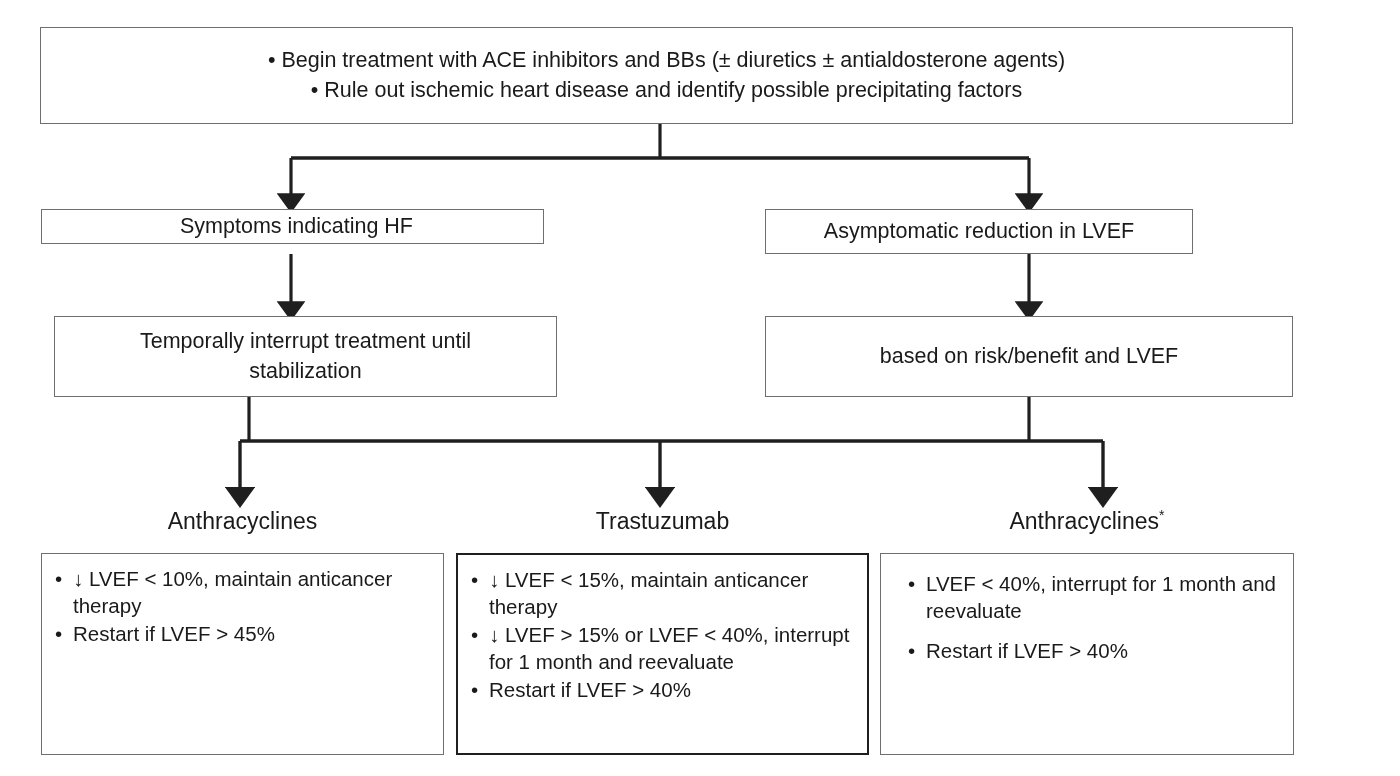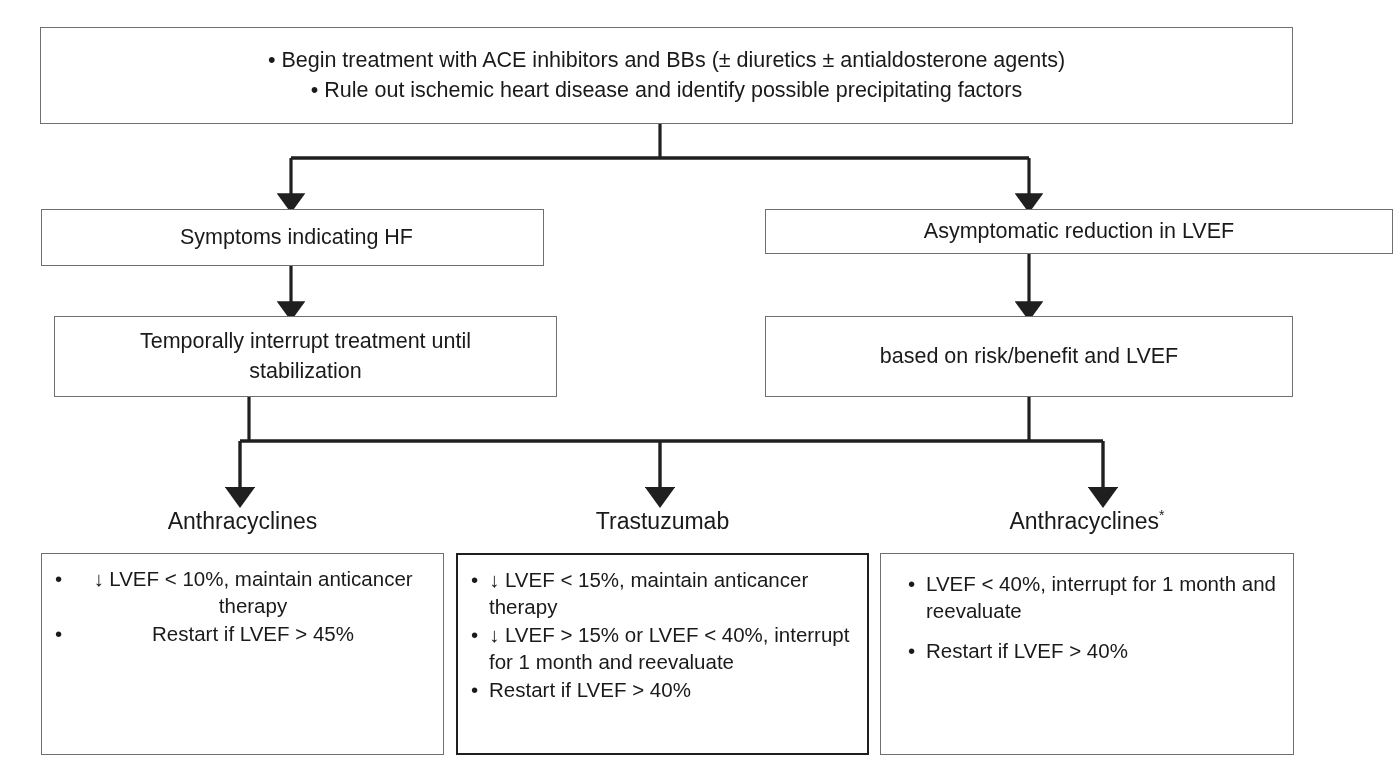--- a/index.html
+++ b/index.html
@@ -49,28 +49,28 @@
   }
   #box-top .bullet-line {
     display: block;
     white-space: nowrap;
   }
   
   #box-symptoms {
     left: 41px;
     top: 209px;
     width: 503px;
-    height: 57px;
+    height: 35px;
     font-size: 21.5px;
     padding-left: 8px;
   }
   #box-asymptomatic {
     left: 765px;
     top: 209px;
-    width: 628px;
+    width: 428px;
     height: 45px;
     font-size: 21.5px;
   }
   
   #box-interrupt {
     left: 54px;
     top: 316px;
     width: 503px;
     height: 81px;
     font-size: 21.5px;
@@ -105,21 +105,21 @@
     background: #ffffff;
     border: 1.6px solid #6f6f6f;
     font-size: 20.5px;
     line-height: 1.32;
     padding: 11px 10px 11px 12px;
     text-align: left;
   }
   .detail-box.thick {
     border: 2.6px solid #1f1f1f;
   }
-  #detail-anthracyclines { left: 41px;  top: 553px; width: 403px; height: 202px; text-align: center; }
+  #detail-anthracyclines { left: 41px;  top: 553px; width: 403px; height: 202px; }
   #detail-trastuzumab    { left: 456px; top: 553px; width: 413px; height: 202px; }
   #detail-antiangio      { left: 880px; top: 553px; width: 414px; height: 202px; }
   #detail-antiangio { padding-left: 26px; padding-top: 16px; }
   #detail-antiangio .bul { margin-bottom: 13px; }
   .bul {
     display: block;
     position: relative;
     padding-left: 19px;
     margin-bottom: 1px;
   }

